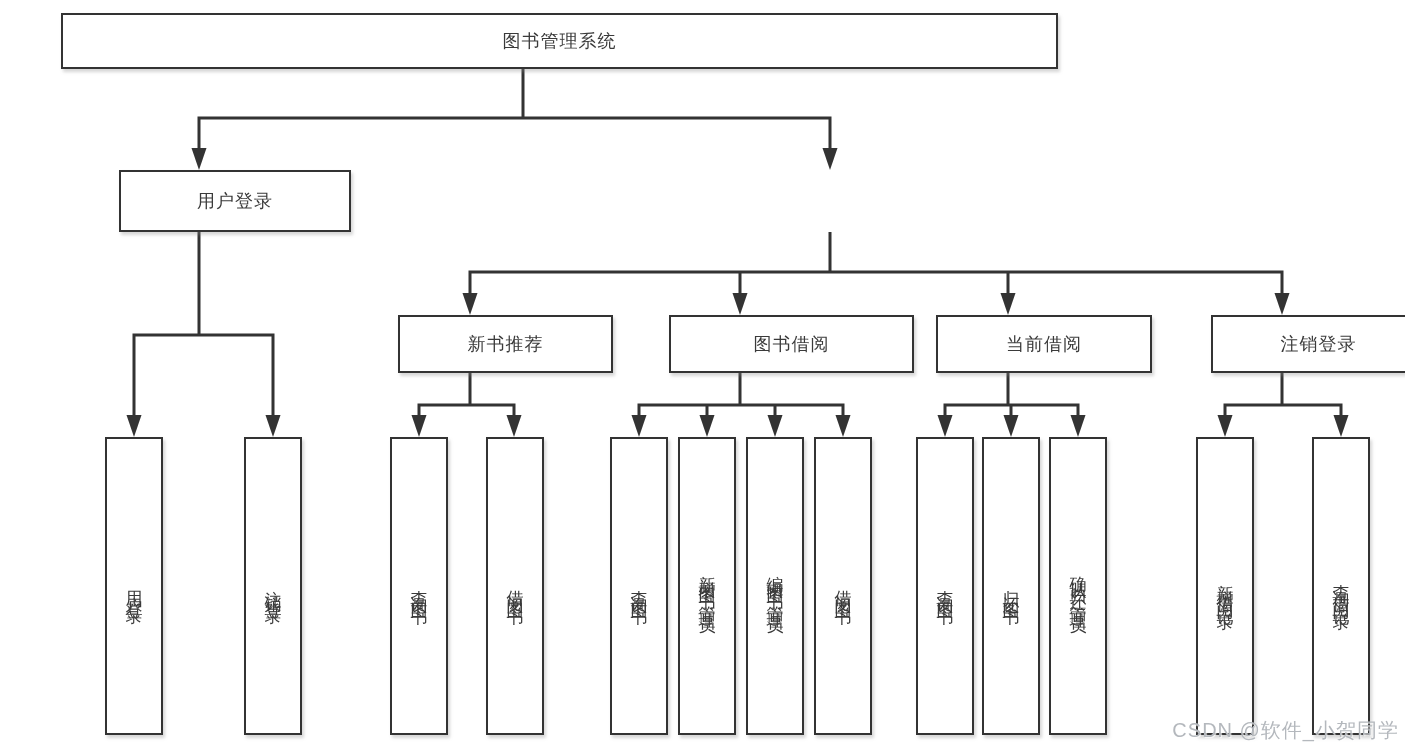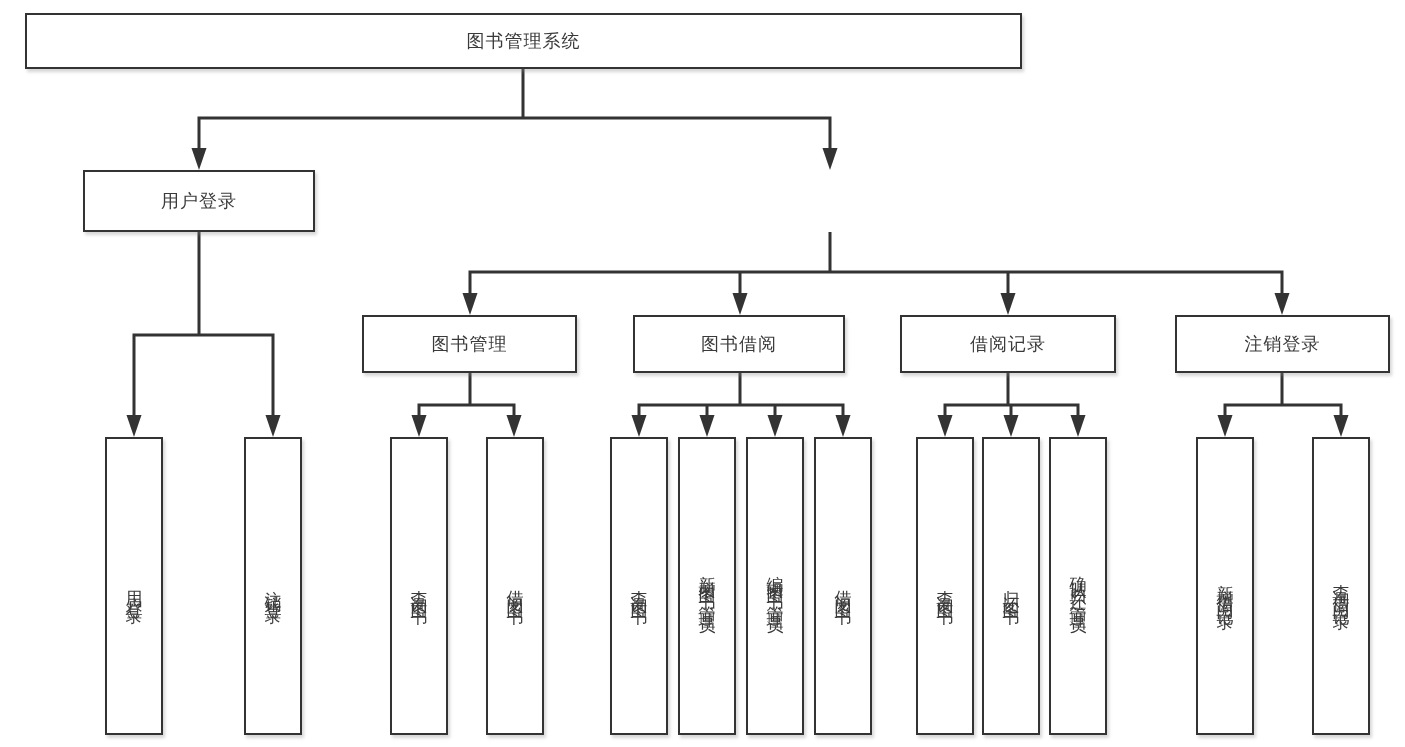--- a/index.html
+++ b/index.html
@@ -30,20 +30,21 @@
     align-items: center;
     justify-content: center;
     color: #3a3a3a;
     z-index: 1;
     box-shadow: 2px 3px 3px rgba(140,140,140,0.35);
   }
   .h {
     font-size: 18px;
     letter-spacing: 1px;
     text-align: center;
+    margin-left: 36px;
   }
   .v {
     writing-mode: vertical-rl;
     text-orientation: mixed;
     font-size: 17px;
     letter-spacing: 6px;
     line-height: 1;
     padding-top: 6px;
     text-align: center;
   }
@@ -93,37 +94,38 @@
       <polygon points="1070.5,415 1085.5,415 1078,437"></polygon>
       <polygon points="1217.5,415 1232.5,415 1225,437"></polygon>
       <polygon points="1333.5,415 1348.5,415 1341,437"></polygon>
     </g>
   </svg>
 
   <div class="box h" style="left:25px; top:13px; width:997px; height:56px;">图书管理系统</div>
 
   <div class="box h" style="left:83px; top:170px; width:232px; height:62px;">用户登录</div>
 
-  <div class="box h" style="left:362px; top:315px; width:215px; height:58px;">图书管理</div>
-  <div class="box h" style="left:633px; top:315px; width:212px; height:58px;">图书借阅</div>
-  <div class="box h" style="left:900px; top:315px; width:216px; height:58px;">借阅记录</div>
+  <div class="box h" style="left:362px; top:315px; width:215px; height:58px;">新书推荐</div>
+  <div class="box h" style="left:633px; top:315px; width:245px; height:58px;">图书借阅</div>
+  <div class="box h" style="left:900px; top:315px; width:216px; height:58px;">当前借阅</div>
   <div class="box h" style="left:1175px; top:315px; width:215px; height:58px;">注销登录</div>
 
   <div class="box v" style="left:105px; top:437px; width:58px; height:298px;">用户登录</div>
   <div class="box v" style="left:244px; top:437px; width:58px; height:298px;">注销登录</div>
 
   <div class="box v" style="left:390px; top:437px; width:58px; height:298px;">查询图书</div>
   <div class="box v" style="left:486px; top:437px; width:58px; height:298px;">借阅图书</div>
 
   <div class="box v" style="left:610px; top:437px; width:58px; height:298px;">查询图书</div>
   <div class="box v" style="left:678px; top:437px; width:58px; height:298px;">新增图书（管理员）</div>
   <div class="box v" style="left:746px; top:437px; width:58px; height:298px;">编辑图书（管理员）</div>
   <div class="box v" style="left:814px; top:437px; width:58px; height:298px;">借阅图书</div>
 
   <div class="box v" style="left:916px; top:437px; width:58px; height:298px;">查询图书</div>
   <div class="box v" style="left:982px; top:437px; width:58px; height:298px;">归还图书</div>
   <div class="box v" style="left:1049px; top:437px; width:58px; height:298px;">确认归还（管理员）</div>
 
   <div class="box v" style="left:1196px; top:437px; width:58px; height:298px;">新增借阅记录</div>
   <div class="box v" style="left:1312px; top:437px; width:58px; height:298px;">查询借阅记录</div>
 
+  <div class="watermark">CSDN @软件_小贺同学</div>
 
 </div>
 
 </body></html>

